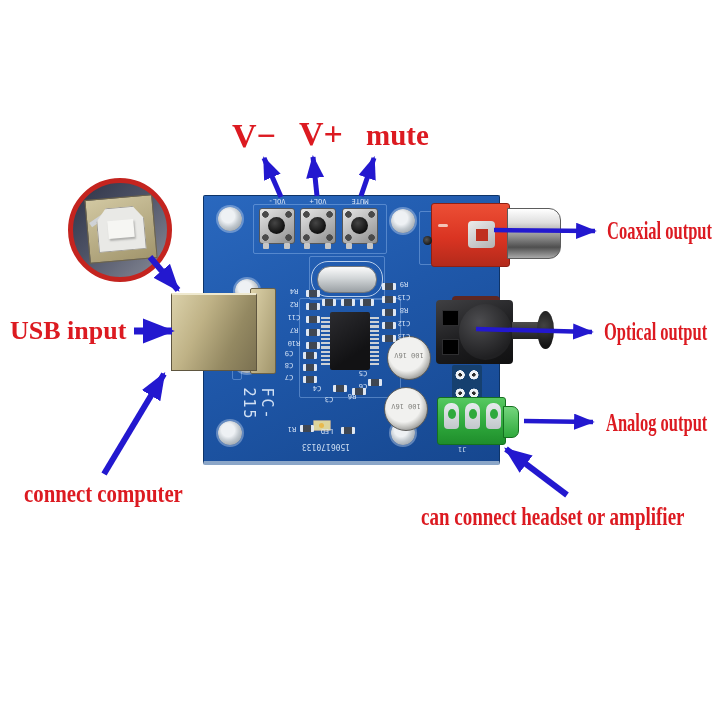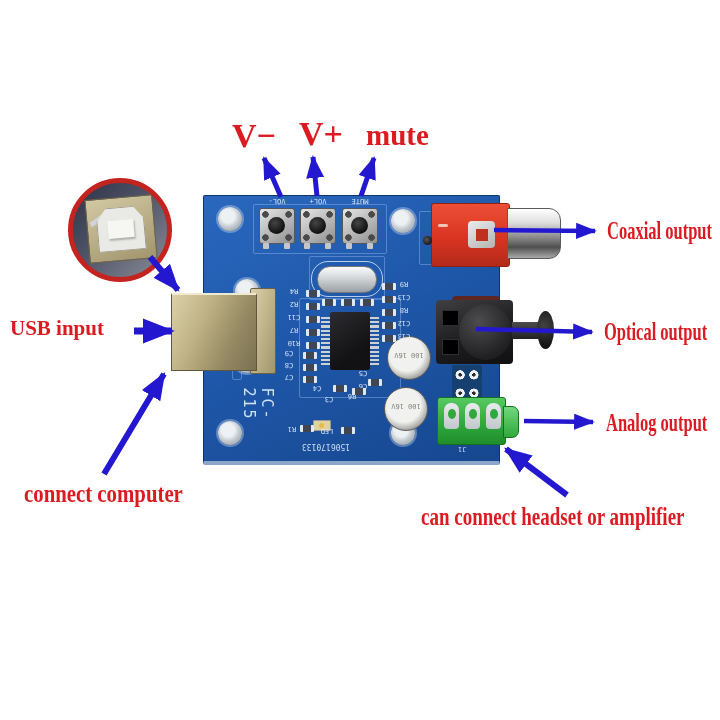--- a/index.html
+++ b/index.html
@@ -253,21 +253,21 @@
     <line x1="104" y1="474" x2="164" y2="374" stroke="#2318cf" stroke-width="6" marker-end="url(#ah)"></line>
     <line x1="494" y1="230" x2="595" y2="231" stroke="#2318cf" stroke-width="4.5" marker-end="url(#ah)"></line>
     <line x1="476" y1="329" x2="592" y2="332" stroke="#2318cf" stroke-width="4.5" marker-end="url(#ah)"></line>
     <line x1="524" y1="421" x2="593" y2="422" stroke="#2318cf" stroke-width="4.5" marker-end="url(#ah)"></line>
     <line x1="567" y1="495" x2="506" y2="449" stroke="#2318cf" stroke-width="6" marker-end="url(#ah)"></line>
   </svg>
 
   <div class="lab" style="left:232px;top:119px;font-size:34px;">V−</div>
   <div class="lab" style="left:299px;top:117px;font-size:34px;">V+</div>
   <div class="lab" style="left:366px;top:121px;font-size:29px;">mute</div>
-  <div class="lab" style="left:10px;top:318px;font-size:21px;">USB input</div>
+  <div class="lab" style="left:10px;top:318px;font-size:26px;">USB input</div>
   <div class="lab" style="left:24px;top:481px;font-size:26px;transform:scaleX(.80);">connect computer</div>
   <div class="lab" style="left:607px;top:218px;font-size:25px;transform:scaleX(.66);">Coaxial output</div>
   <div class="lab" style="left:604px;top:319px;font-size:25px;transform:scaleX(.66);">Optical output</div>
   <div class="lab" style="left:606px;top:410px;font-size:25px;transform:scaleX(.66);">Analog output</div>
   <div class="lab" style="left:421px;top:504px;font-size:25px;transform:scaleX(.76);">can connect headset or amplifier</div>
 
 <span class="ss" style="left: 393px; top: 280px;">R9</span>
     <span class="ss" style="left: 393px; top: 293px;">C13</span>
     <span class="ss" style="left: 393px; top: 306px;">R8</span>
     <span class="ss" style="left: 393px; top: 319px;">C12</span>

